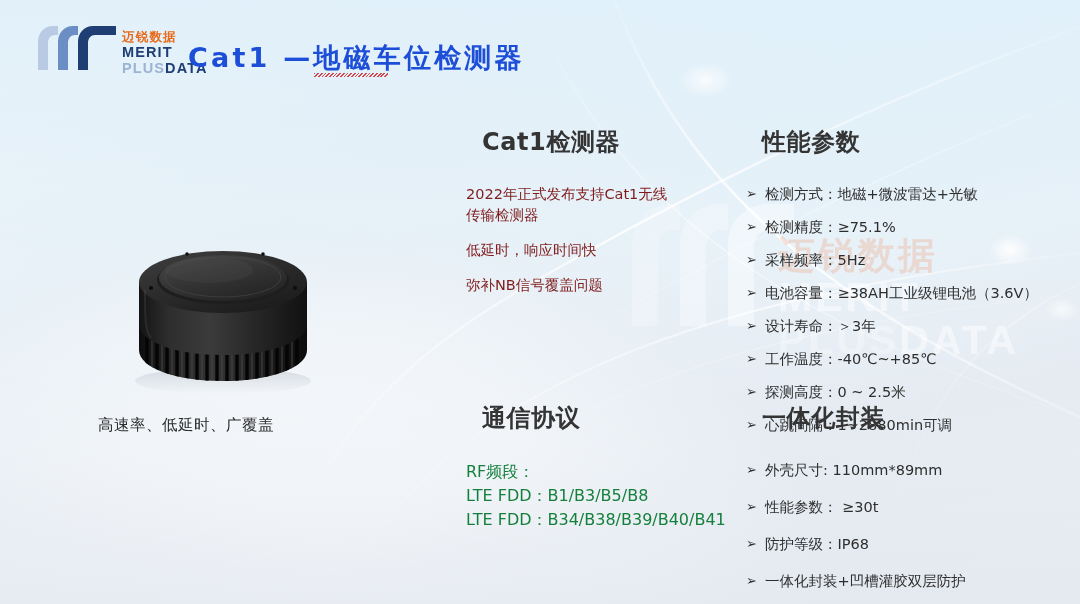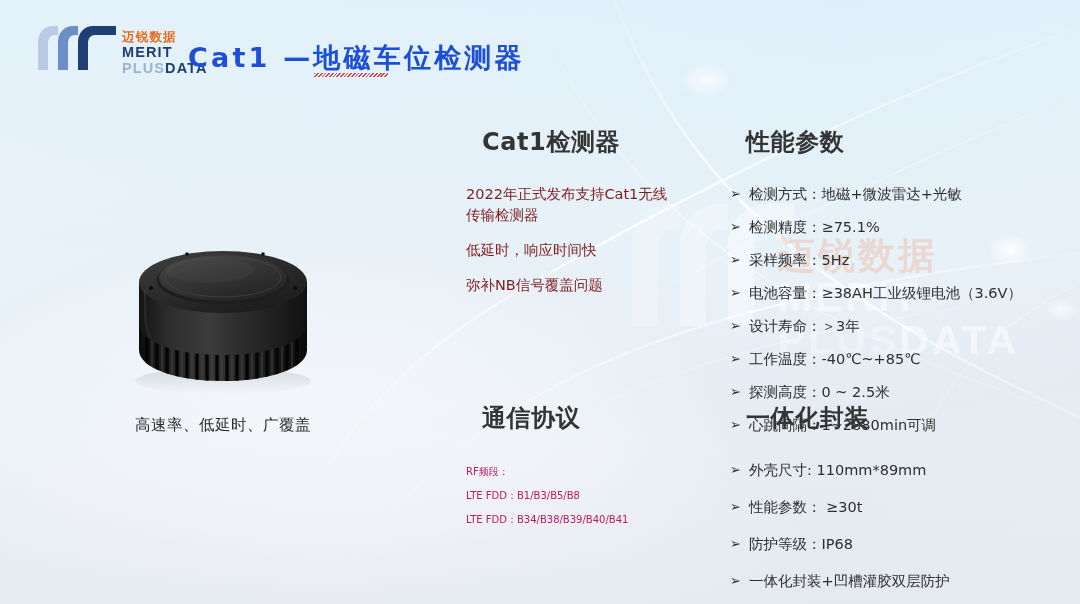--- a/index.html
+++ b/index.html
@@ -100,31 +100,30 @@
   }
   .wm-plusdata { font-size: 41px; font-weight: bold; letter-spacing: 3px; line-height: 43px; }
   .wm-plus { color: rgba(255,255,255,.55); }
   .wm-data { color: rgba(255,255,255,.90); }
 
   
   .product-figure { position: absolute; left: 58px; top: 222px; width: 250px; }
   .product-img { display: block; margin: 0 auto; }
   .product-caption {
     margin-top: 22px;
-    text-align: center;
     font-size: 15.5px;
     color: #2b2b2b;
     letter-spacing: .5px;
     font-family: "DejaVu Sans", "Liberation Sans", sans-serif;
   }
 
   
   .col { position: absolute; }
   .col-a { left: 466px; }
-  .col-b { left: 730px; }
+  .col-b { left: 746px; }
   .row-1 { top: 126px; }
   .row-2 { top: 402px; }
 
   .sec-heading {
     font-size: 24px;
     color: #343434;
     letter-spacing: .6px;
     margin: 0 0 26px 16px;
     white-space: nowrap;
     font-family: "DejaVu Sans", "Liberation Sans", sans-serif;
@@ -135,22 +134,22 @@
     font-size: 14.5px;
     color: #7f1d1d;
     line-height: 21px;
     margin-bottom: 14px;
     max-width: 210px;
     font-family: "DejaVu Sans", "Liberation Sans", sans-serif;
   }
 
   .plain-list { margin: 0; padding: 0; list-style: none; }
   .plain-list li {
-    font-size: 10px;
-    color: #be185d;
+    font-size: 16px;
+    color: #15803d;
     line-height: 24px;
     white-space: nowrap;
     font-family: "DejaVu Sans", "Liberation Sans", sans-serif;
   }
 
   .arrow-list { margin: 0; padding: 0; list-style: none; }
   .arrow-list li {
     position: relative;
     padding-left: 19px;
     font-size: 14.5px;

